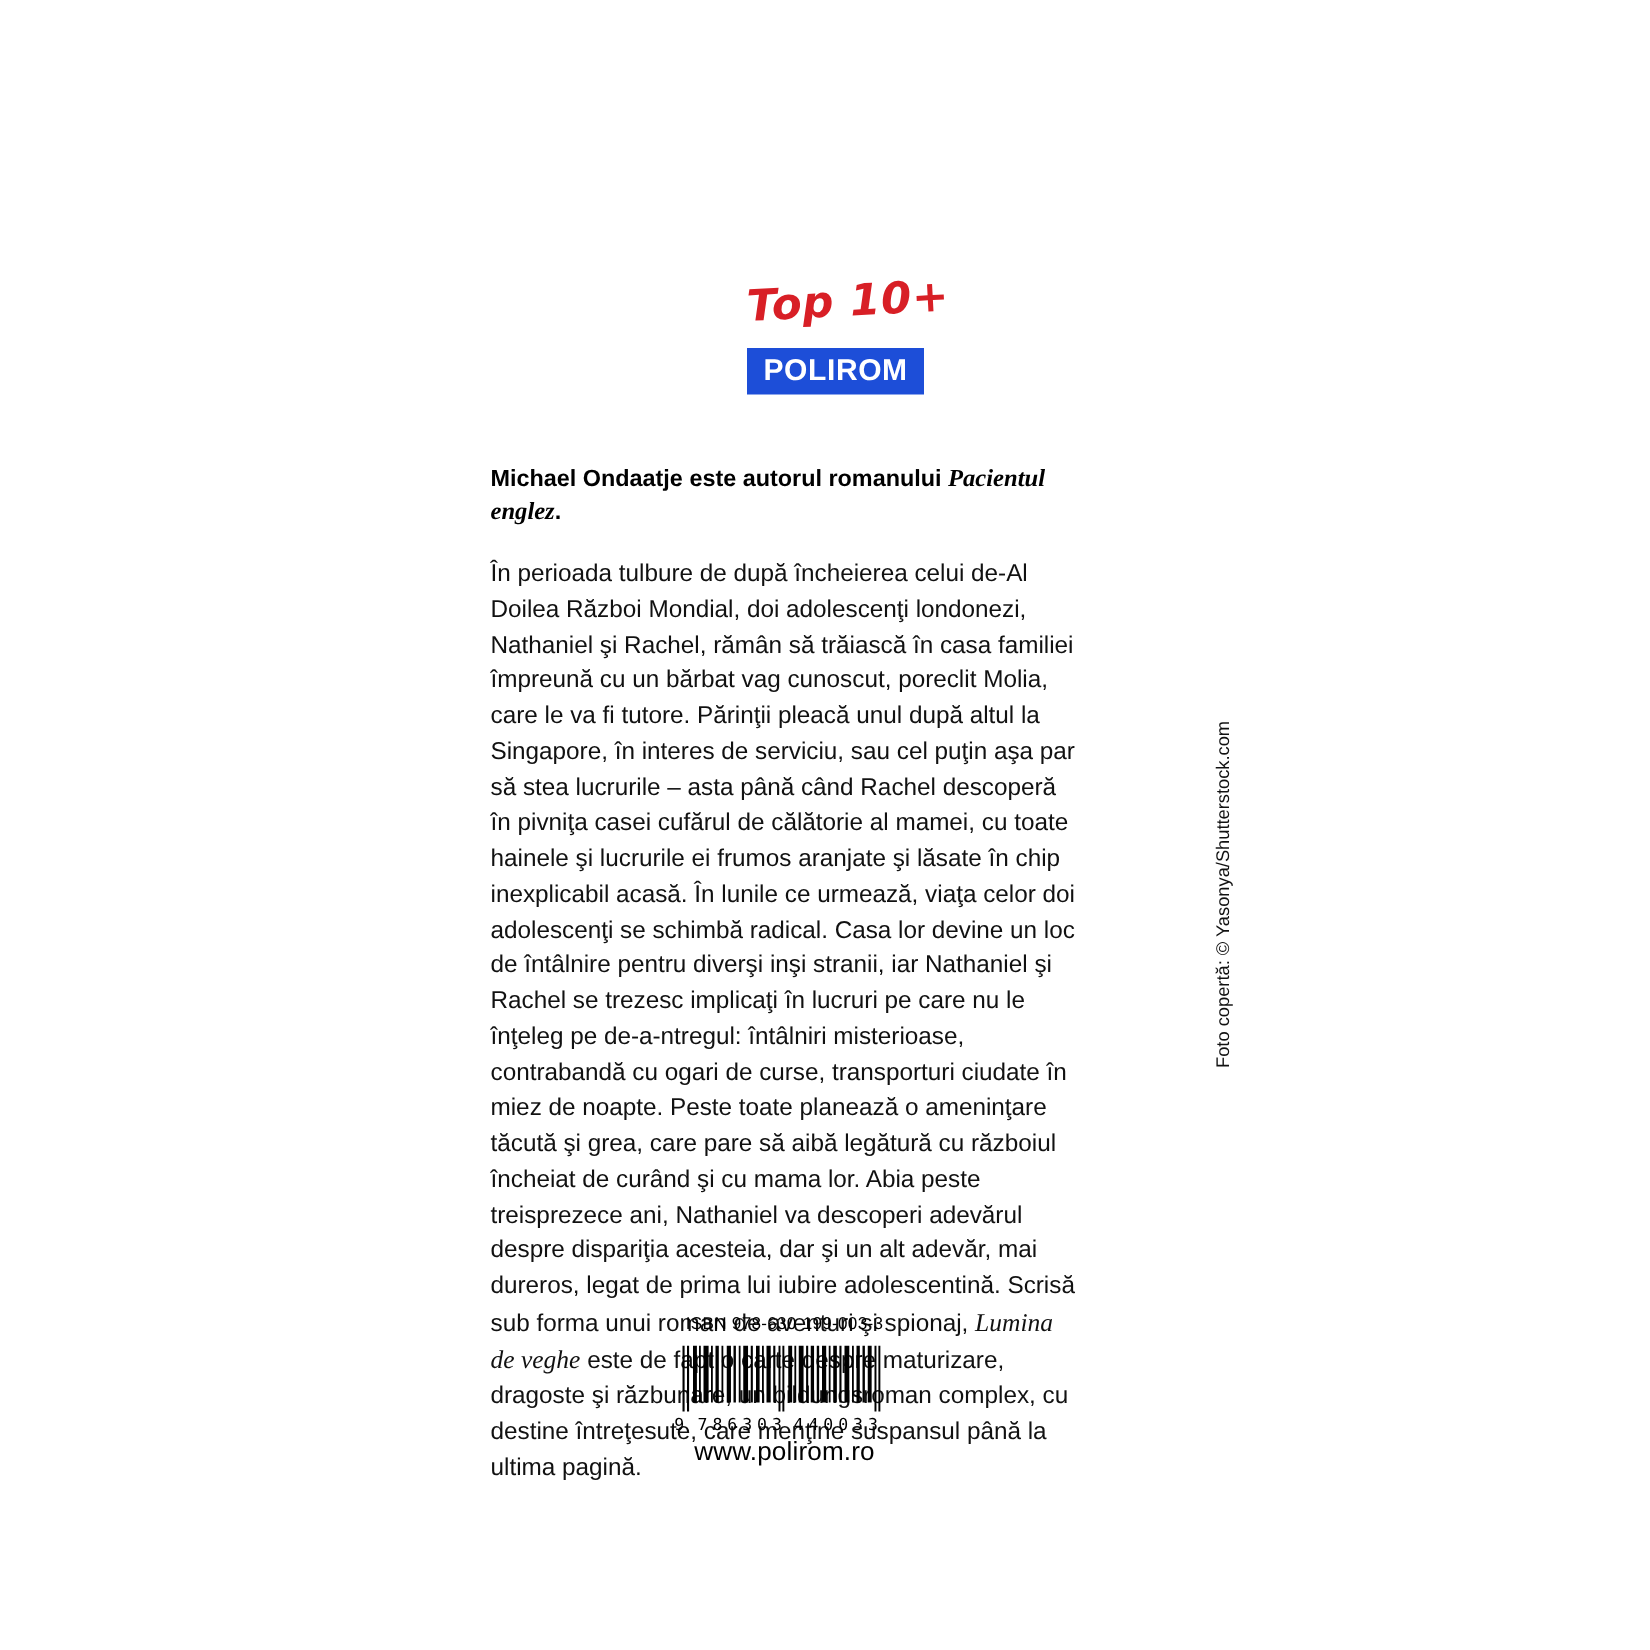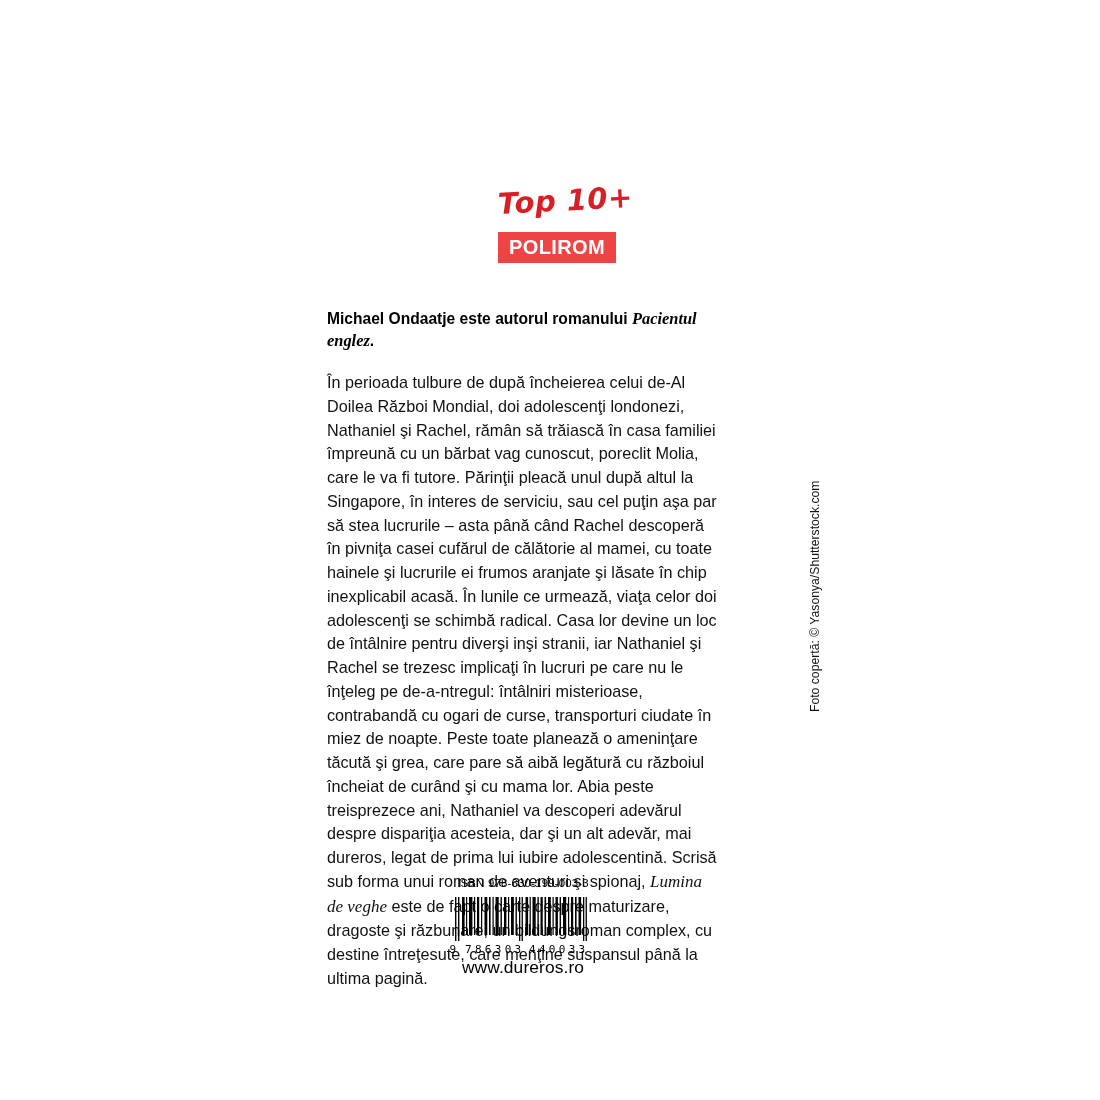--- a/index.html
+++ b/index.html
@@ -40,21 +40,21 @@
     font-weight: 700;
     font-style: italic;
     letter-spacing: 0.5px;
     line-height: 1;
     transform: rotate(-3deg);
     transform-origin: left center;
     white-space: nowrap;
   }
   .imprint-badge {
     margin-top: 13px;
-    background: #ef4444;
+    background: #1d4ed8;
     color: #ffffff;
     display: inline-block;
     padding: 5px 11px 6px 11px;
     font-size: 20px;
     font-weight: 700;
     letter-spacing: 0.4px;
     line-height: 1;
     font-family: "Liberation Sans", sans-serif;
   }
 
@@ -212,18 +212,18 @@
             <rect x="134" y="0" width="1.3" height="44"></rect>
             <rect x="136.6" y="0" width="1.3" height="44"></rect>
           </g>
           <text x="0.5" y="56" font-family="DejaVu Sans Mono, monospace" font-size="11" fill="#000">9</text>
           <text x="16" y="56" font-family="DejaVu Sans Mono, monospace" font-size="11" letter-spacing="3.3" fill="#000">786303</text>
           <text x="80" y="56" font-family="DejaVu Sans Mono, monospace" font-size="11" letter-spacing="3.3" fill="#000">440033</text>
         </svg>
       </div>
     </div>
 
-    <div class="site">www.dureros.ro</div>
+    <div class="site">www.polirom.ro</div>
   </div>
 
   <div class="photo-credit">Foto copertă: © Yasonya/Shutterstock.com</div>
 
 </div>
 
 </body></html>

